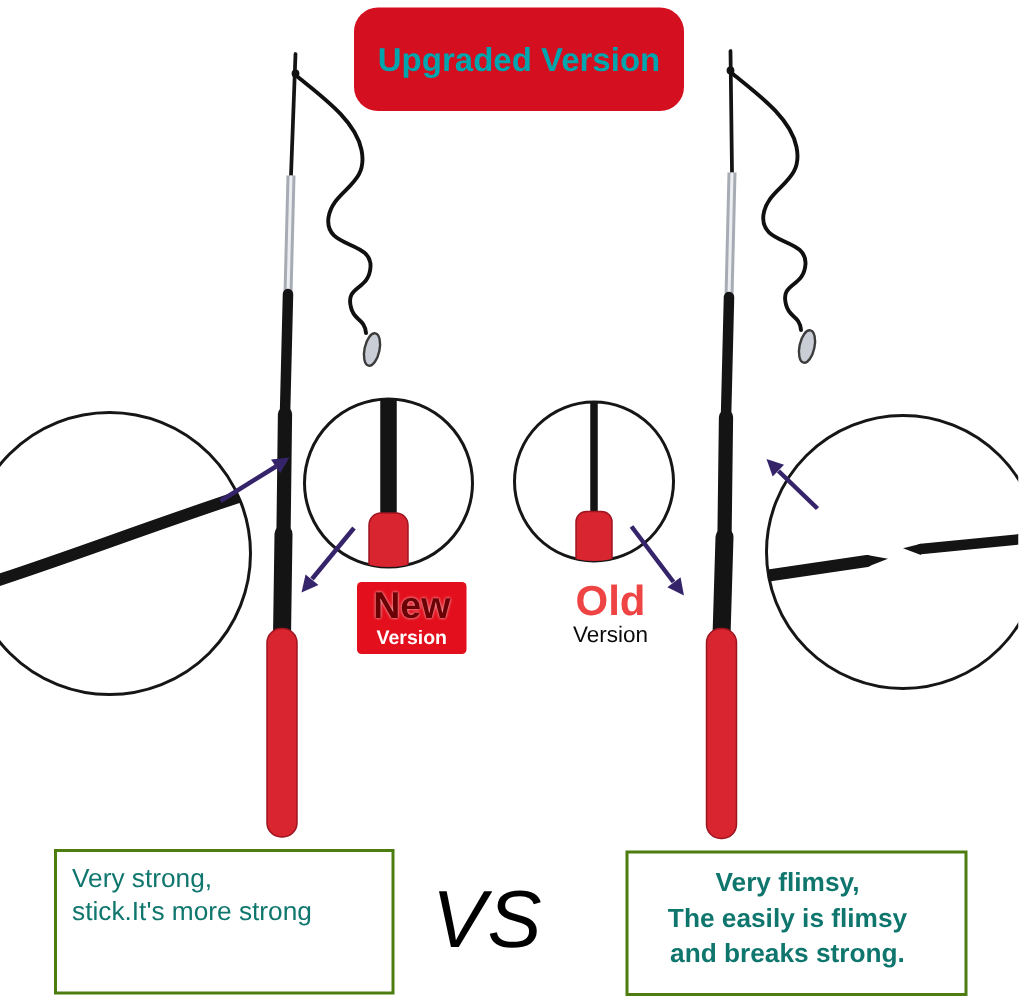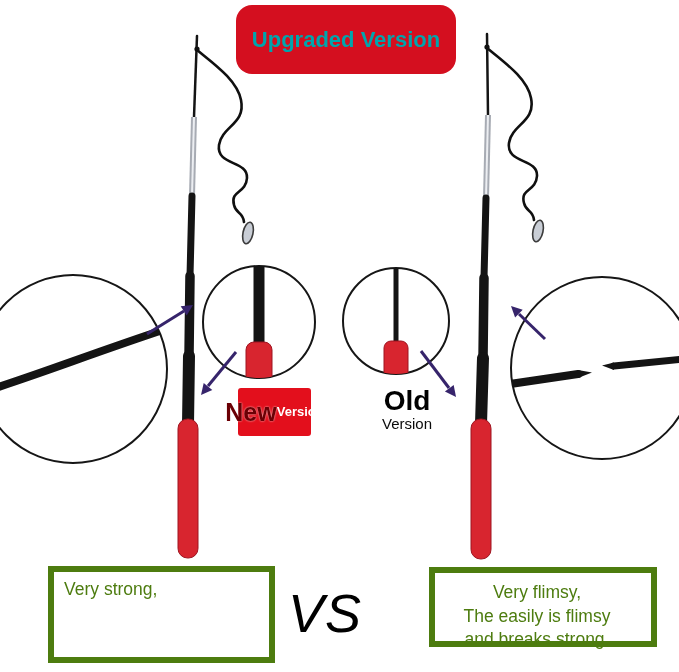--- a/index.html
+++ b/index.html
@@ -37,39 +37,39 @@
   .cord { fill:none; stroke:#101010; stroke-width:2.6px; stroke-linecap:round; }
   .clip { fill:#c9ced6; stroke:#3c3c3c; stroke-width:1.6px; }
   .knot { fill:#111111; }
   .arrow { stroke:var(--arrow); stroke-width:3px; }
   .arrowhead { fill:var(--arrow); }
 
   
   .new-badge {
     position:absolute; left:238px; top:388px; width:73px; height:48px;
     background:var(--new_box_bg); border-radius:3px;
-    display:flex; align-items:center; justify-content:center;
+    display:flex; flex-direction:column; align-items:center; justify-content:center;
   }
   .new-title {
     font-size:25px; font-weight:bold; color:var(--new_title); line-height:1;
     text-shadow:0 0 2px rgba(255,255,255,0.85);
   }
   .new-sub { font-size:13px; font-weight:bold; color:#ffffff; line-height:1.2; }
 
   .old-label { position:absolute; left:369px; top:386px; width:76px; text-align:center; }
-  .old-title { font-size:28px; font-weight:bold; color:#000000; line-height:1.05; }
+  .old-title { font-size:28px; font-weight:bold; color:#ef4444; line-height:1.05; }
   .old-sub   { font-size:15px; color:#0a0a0a; }
 
   
   .desc-box {
-    position:absolute; border:6px solid #4d7c0f; background:#ffffff;
-    font-size:17.5px; color:#4d7c0f; box-sizing:border-box;margin-left:12px;
+    position:absolute; border:2px solid #4d7c0f; background:#ffffff;
+    font-size:17.5px; color:#0f766e; box-sizing:border-box;
   }
   .desc-box.left  { left:36px;  top:566px; width:227px; height:97px; padding:6px 4px 0 10px; line-height:1.28; text-align:left; }
-  .desc-box.right { left:417px; top:567px; width:228px; height:80px; padding:8px 16px 0 4px;  line-height:1.35; text-align:center; }
+  .desc-box.right { left:417px; top:567px; width:228px; height:97px; padding:8px 16px 0 4px;  line-height:1.35; text-align:center;font-weight:bold; }
   .vs {
     position:absolute; left:288px; top:582px; font-size:54px; font-weight:normal;
     font-style:italic; color:#000000; letter-spacing:1px;
   }
 </style>
 </head>
 <body>
 
 <div class="stage">
 
@@ -187,20 +187,21 @@
     <div class="new-sub">Version</div>
   </div>
 
   <div class="old-label">
     <div class="old-title">Old</div>
     <div class="old-sub">Version</div>
   </div>
 
   <div class="desc-box left">
     <div>Very strong,</div>
+    <div>stick.It's more strong</div>
   </div>
 
   <div class="vs">VS</div>
 
   <div class="desc-box right">
     <div>Very flimsy,</div>
     <div>The easily is flimsy</div>
     <div>and breaks strong.</div>
   </div>
 

